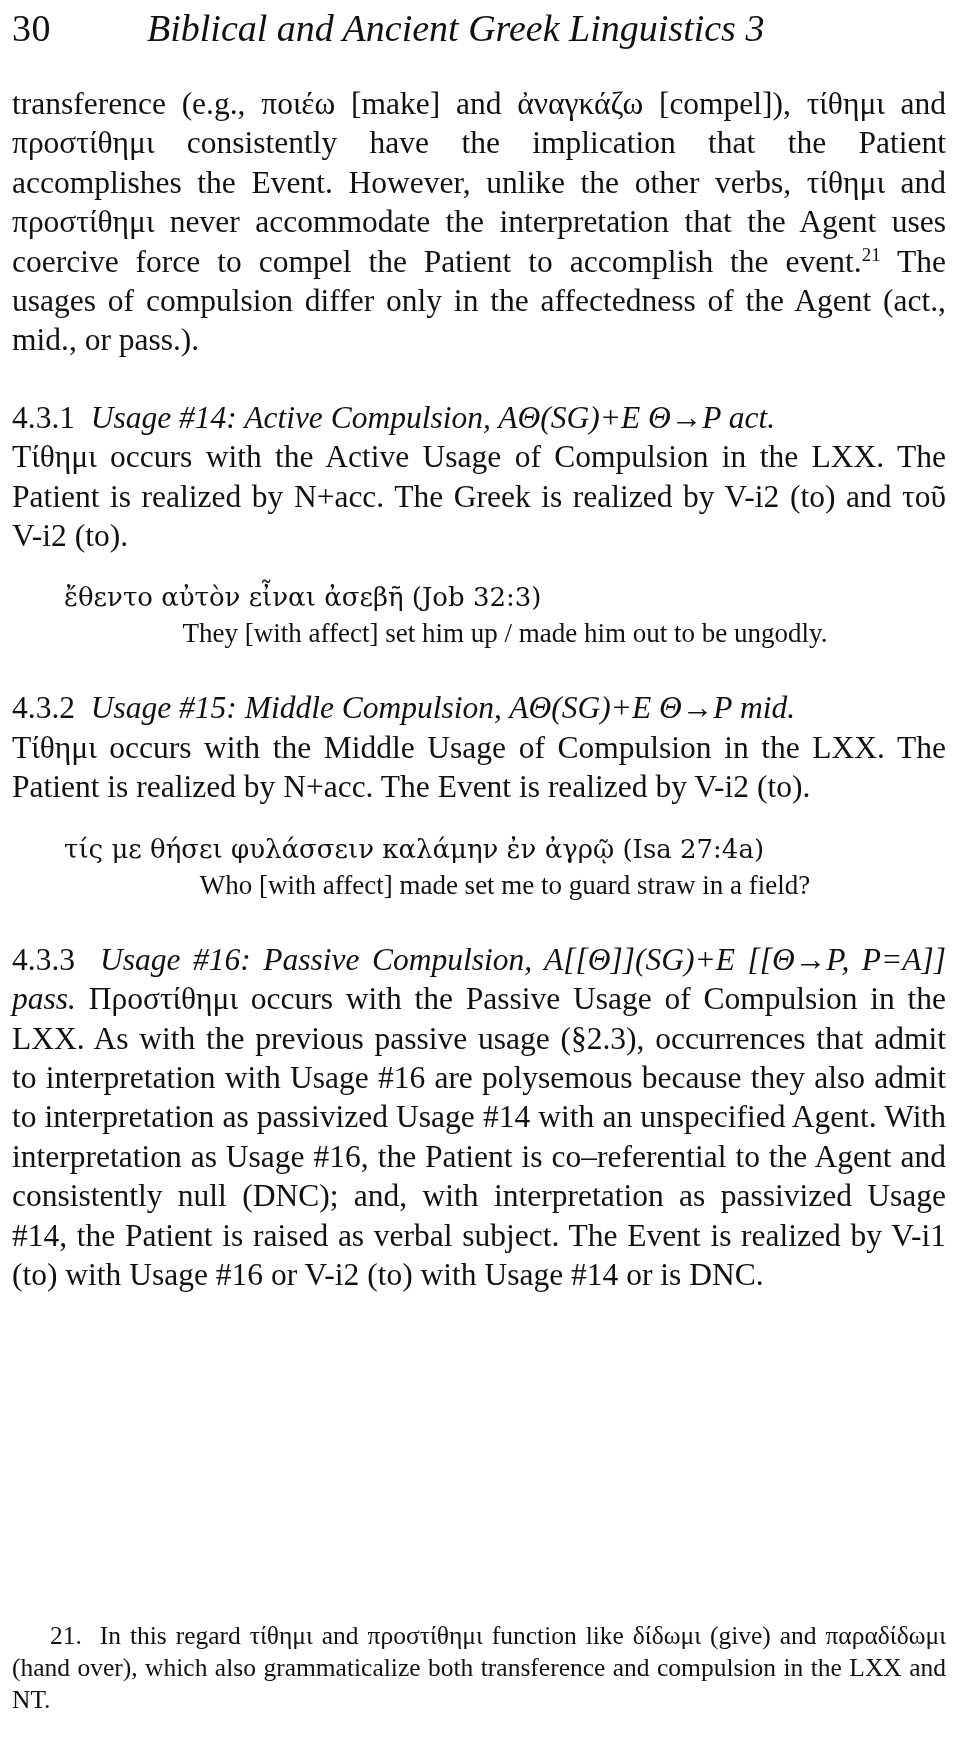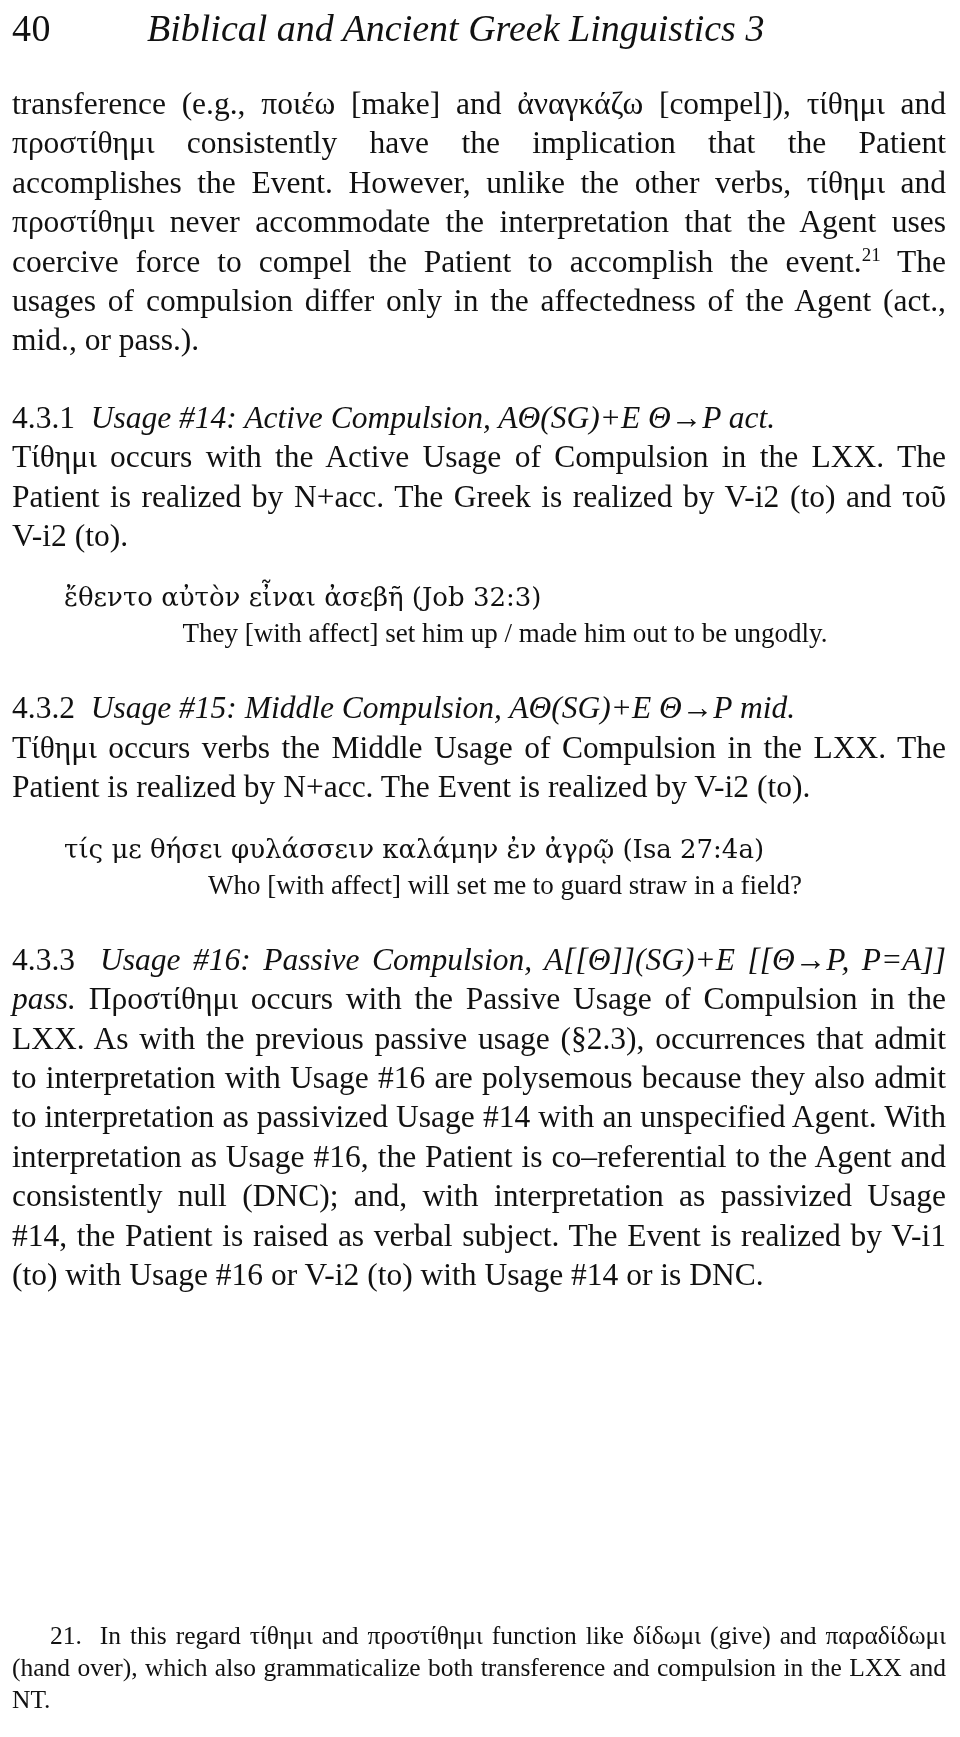--- a/index.html
+++ b/index.html
@@ -110,41 +110,41 @@
     text-indent: 38px;
   }
   .footnote .fnum { }
 </style>
 </head>
 <body>
 
 <div class="page">
 
   <div class="running-head">
-    <div class="folio">40</div>
+    <div class="folio">30</div>
     <div class="head-title">Biblical and Ancient Greek Linguistics 3</div>
   </div>
 
   <p class="para first"><span>transference (e.g., ποιέω [make] and ἀναγκάζω [compel]), τίθημι and προστίθημι consistently have the implication that the Patient accomplishes the Event. However, unlike the other verbs, τίθημι and προστίθημι never accommodate the interpretation that the Agent uses coercive force to compel the Patient to accomplish the event.</span><sup class="fn">21</sup><span> The usages of compulsion differ only in the affectedness of the Agent (act., mid., or pass.).</span></p>
 
   <div class="heading-block">
     <p class="heading"><span class="num">4.3.1</span>&nbsp;&nbsp;<span class="ttl">Usage #14: Active Compulsion, AΘ(SG)+E Θ→P act.</span></p>
     <p class="para">Τίθημι occurs with the Active Usage of Compulsion in the LXX. The Patient is realized by N+acc. The Greek is realized by V-i2 (to) and τοῦ V-i2 (to).</p>
     <div class="example">
       <div class="greek-line">ἔθεντο αὐτὸν εἶναι ἀσεβῆ (Job 32:3)</div>
       <div class="gloss-line">They [with affect] set him up / made him out to be ungodly.</div>
     </div>
   </div>
 
   <div class="heading-block">
     <p class="heading"><span class="num">4.3.2</span>&nbsp;&nbsp;<span class="ttl">Usage #15: Middle Compulsion, AΘ(SG)+E Θ→P mid.</span></p>
-    <p class="para">Τίθημι occurs verbs the Middle Usage of Compulsion in the LXX. The Patient is realized by N+acc. The Event is realized by V-i2 (to).</p>
+    <p class="para">Τίθημι occurs with the Middle Usage of Compulsion in the LXX. The Patient is realized by N+acc. The Event is realized by V-i2 (to).</p>
     <div class="example">
       <div class="greek-line">τίς με θήσει φυλάσσειν καλάμην ἐν ἀγρῷ (Isa 27:4a)</div>
-      <div class="gloss-line">Who [with affect] will set me to guard straw in a field?</div>
+      <div class="gloss-line">Who [with affect] made set me to guard straw in a field?</div>
     </div>
   </div>
 
   <div class="heading-block">
     <p class="heading"><span class="num">4.3.3</span>&nbsp;&nbsp;<span class="ttl">Usage #16: Passive Compulsion, A[[Θ]](SG)+E [[Θ→P, P=A]] pass.</span>&nbsp;<span>Προστίθημι occurs with the Passive Usage of Compulsion in the LXX. As with the previous passive usage (§2.3), occurrences that admit to interpretation with Usage #16 are polysemous because they also admit to interpretation as passivized Usage #14 with an unspecified Agent. With interpretation as Usage #16, the Patient is co–referential to the Agent and consistently null (DNC); and, with interpretation as passivized Usage #14, the Patient is raised as verbal subject. The Event is realized by V-i1 (to) with Usage #16 or V-i2 (to) with Usage #14 or is DNC.</span></p>
   </div>
 
   <div class="footnote-zone">
     <p class="footnote"><span class="fnum">21.</span>&nbsp;&nbsp;<span>In this regard τίθημι and προστίθημι function like δίδωμι (give) and παραδίδωμι (hand over), which also grammaticalize both transference and compulsion in the LXX and NT.</span></p>
   </div>

